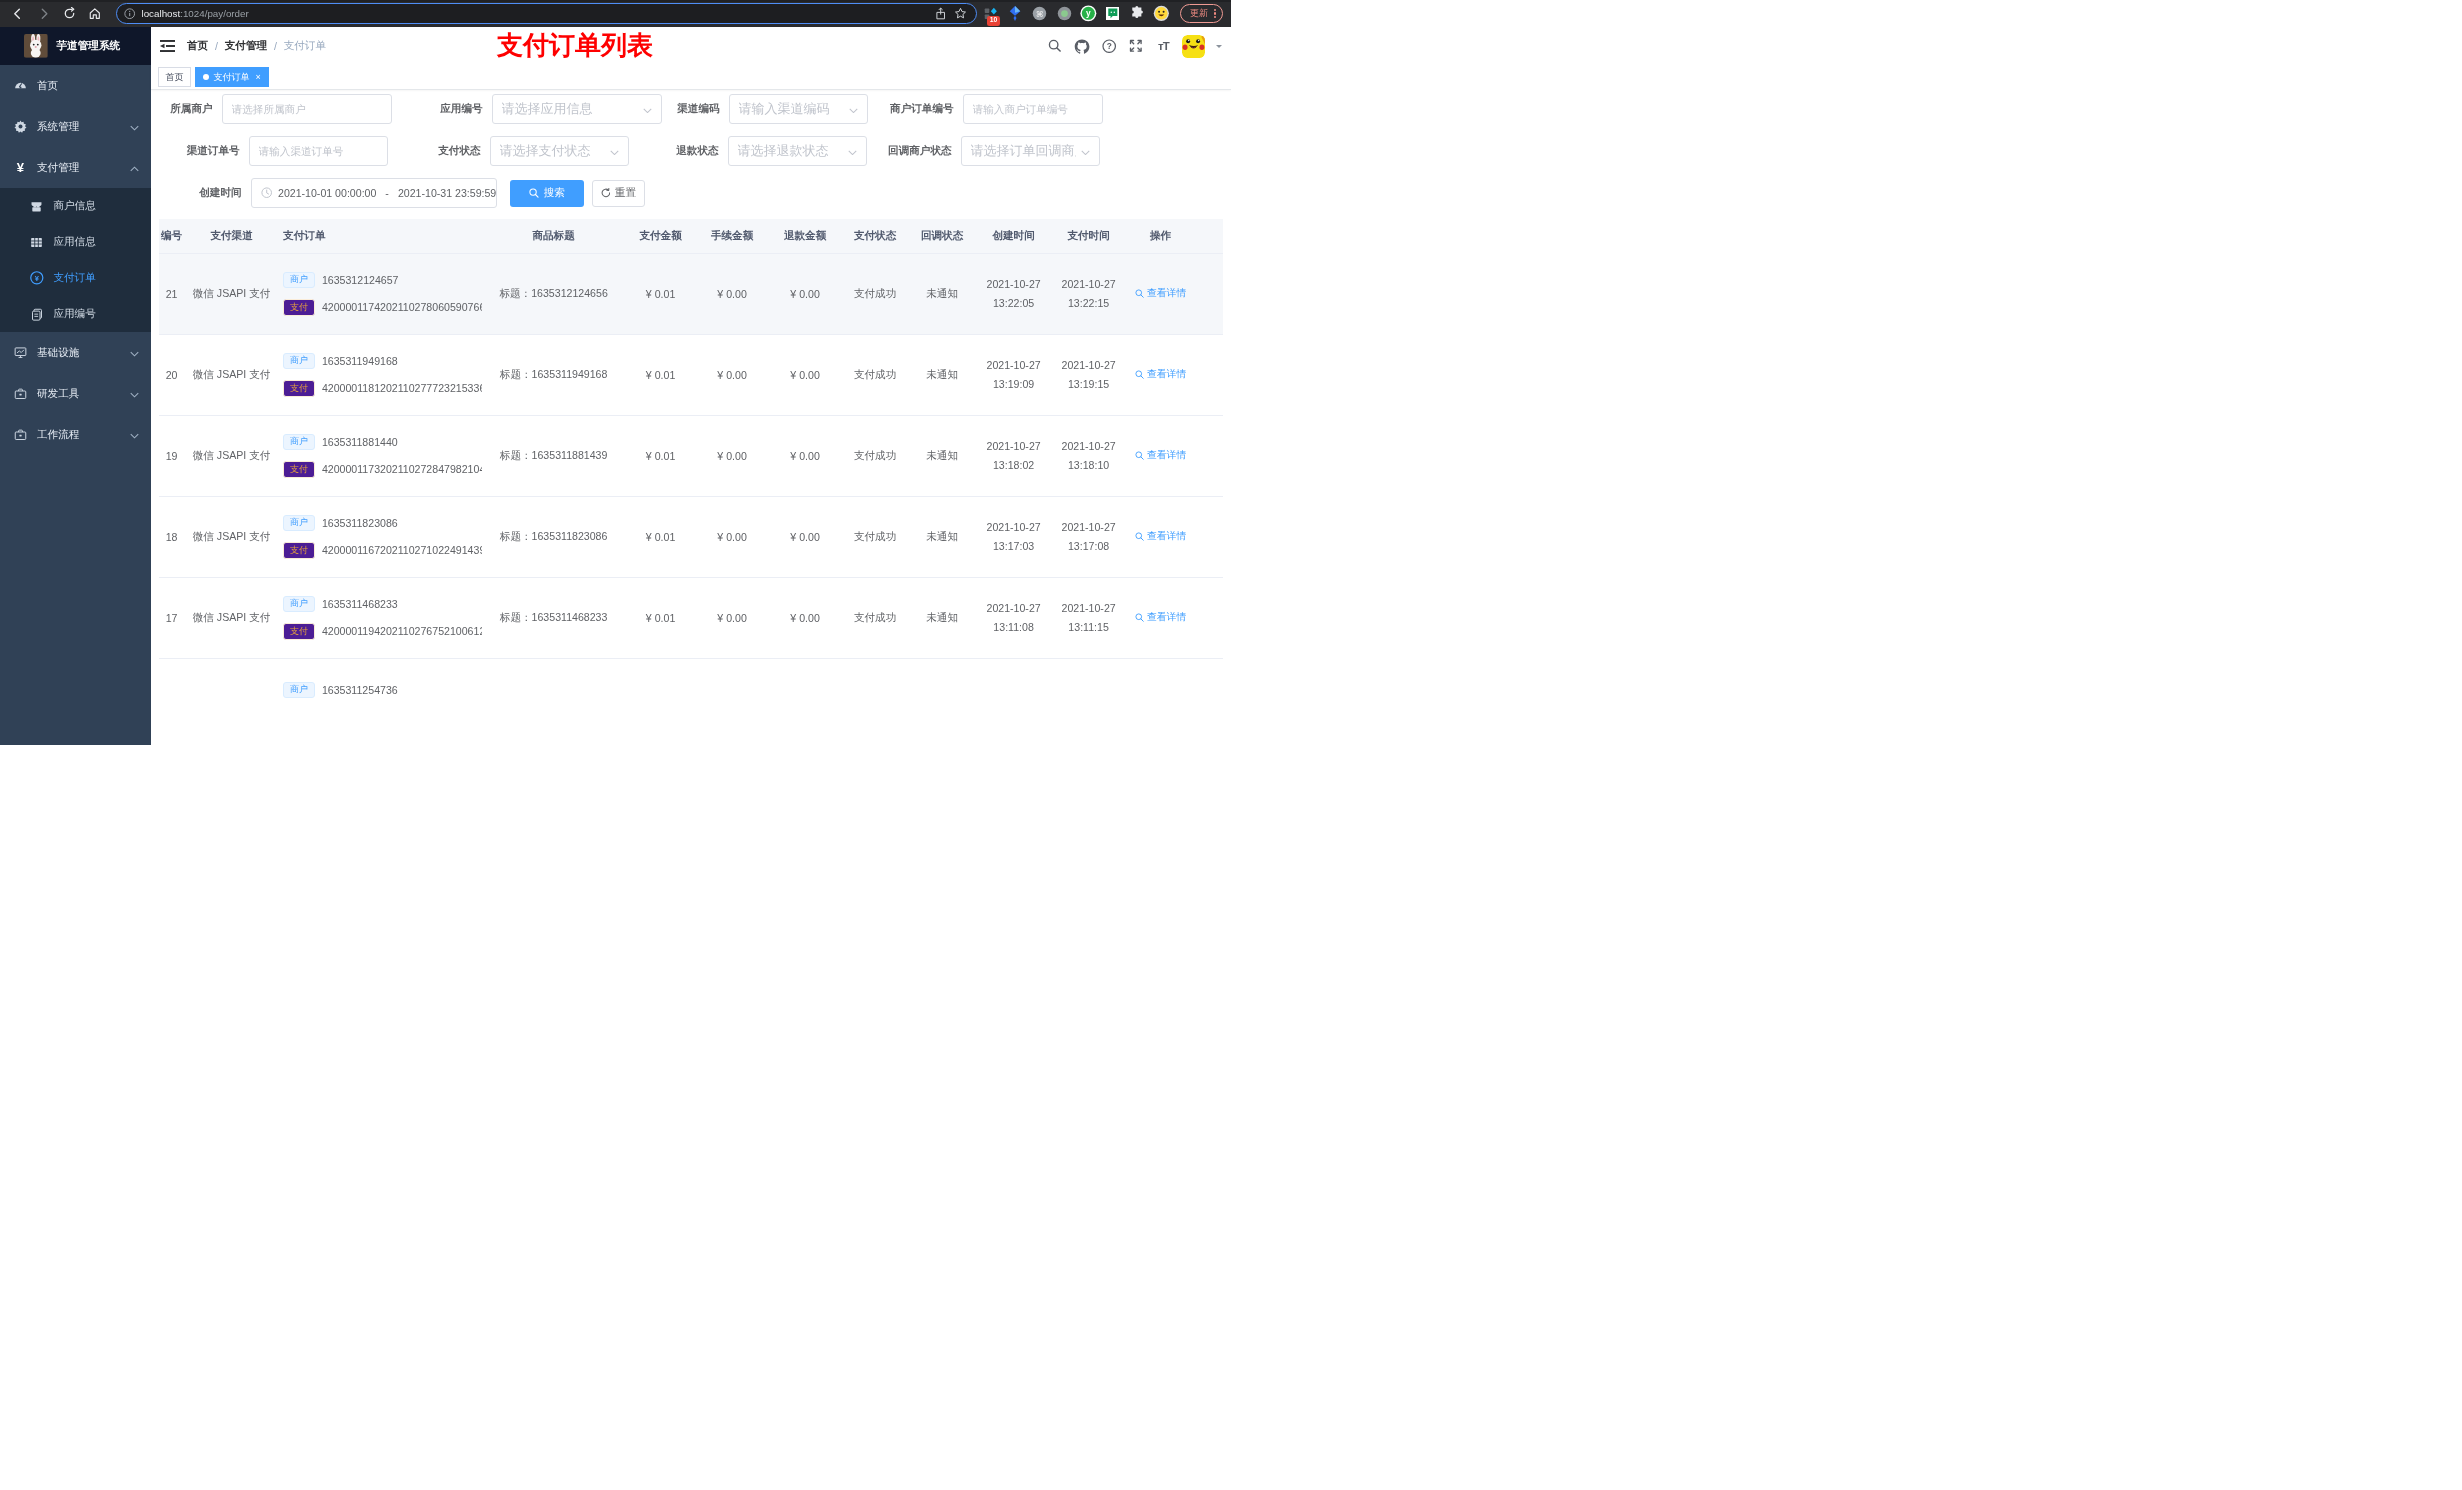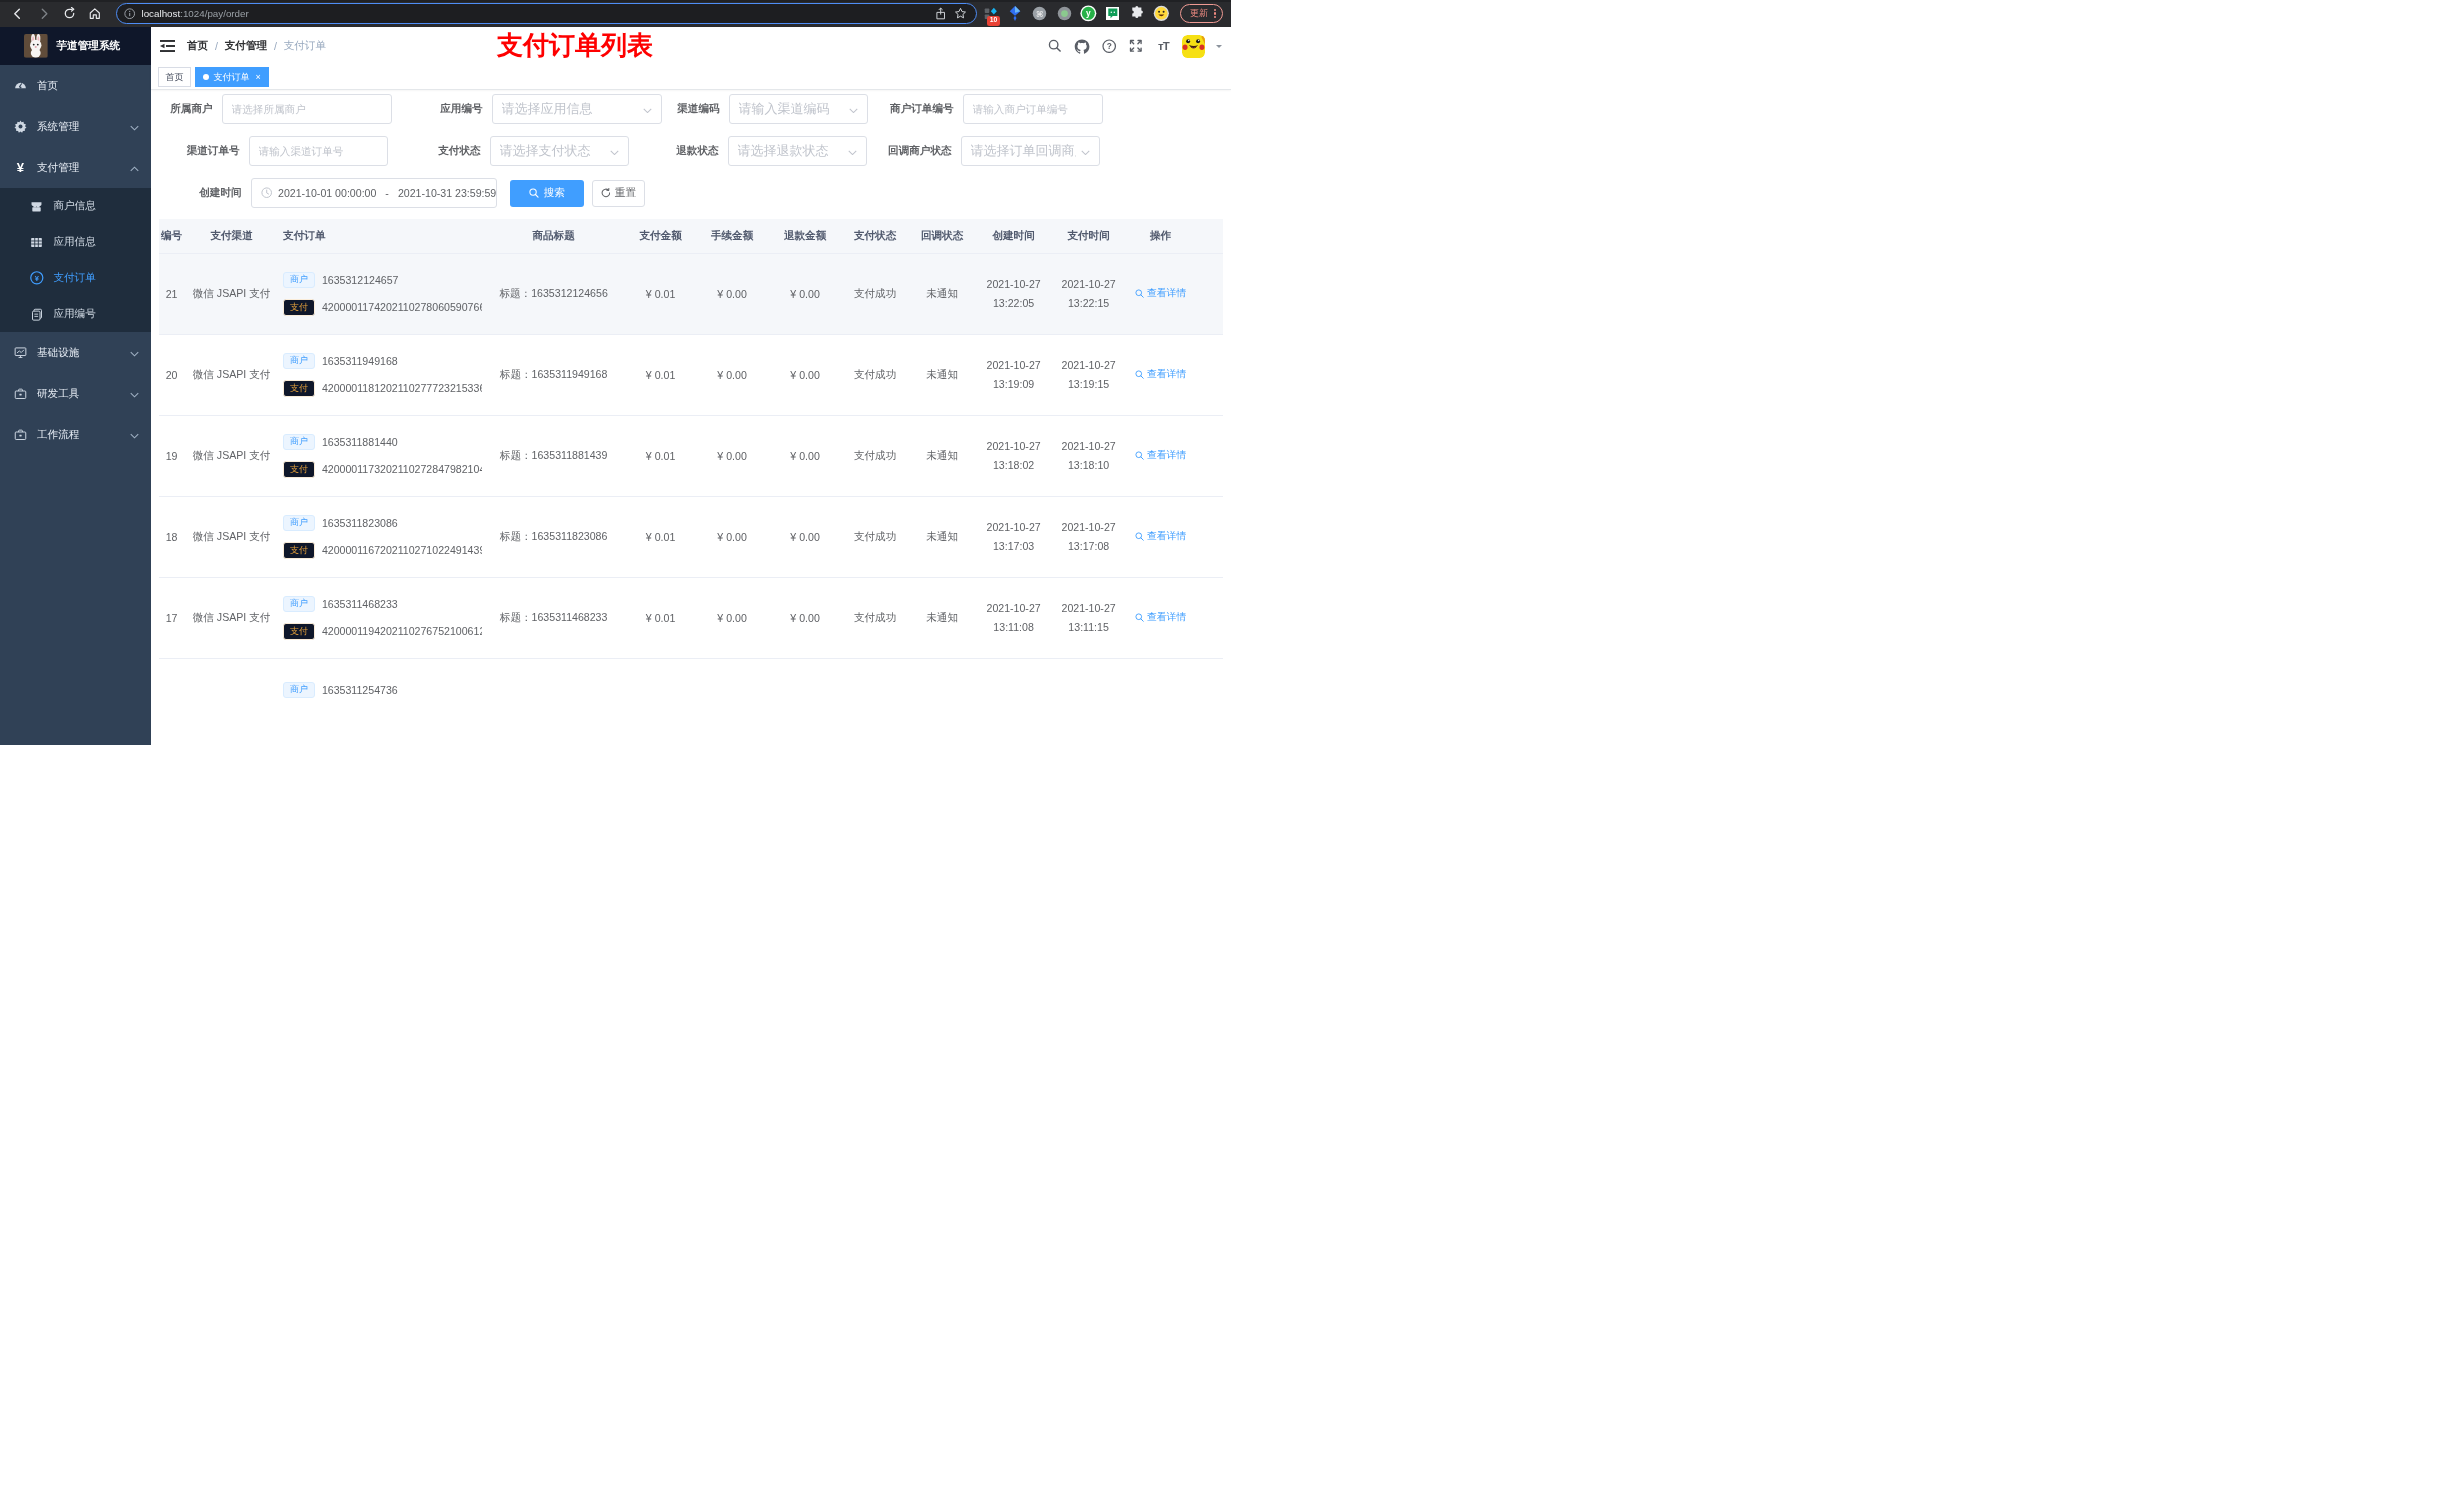--- a/index.html
+++ b/index.html
@@ -89,21 +89,21 @@
   .t-row.hover { background:#f5f7fa; }
   .t-head { border-bottom:0.8px solid #ebeef5; }
   .c { flex:none; text-align:center; padding:0 1.5px; overflow:hidden; white-space:nowrap; }
   .c-id{width:26px;} .c-ch{width:94px;} .c-or{width:203px;text-align:left;padding-left:4.5px;}
   .c-ti{width:144px;} .c-pa{width:70px;} .c-fe{width:73px;} .c-re{width:73px;}
   .c-ps{width:67px;} .c-ns{width:67px;} .c-ct{width:76px;} .c-pt{width:74px;} .c-op{width:70px;}
   .order-lines { display:flex; flex-direction:column; gap:10.6px; }
   .order-line { display:flex; align-items:center; gap:6.8px; }
   .eltag { height:16.7px; display:flex; align-items:center; padding:0 6px; font-size:9px; border-radius:3px; flex:none; }
   .tag-blue { background:#ecf5ff; border:0.8px solid #d9ecff; color:#409EFF; }
-  .tag-warn { background:#0f172a; border:0.8px solid #faecd8; color:#E6A23C; }
+  .tag-warn { background:#4c1d95; border:0.8px solid #faecd8; color:#E6A23C; }
   .two-line { line-height:1.75; white-space:normal; }
   .op-link { color:#409EFF; font-size:9.8px; display:inline-flex; align-items:center; gap:3px; cursor:pointer; }
   .partial-row { height:45px; overflow:hidden; }
   .partial-row .t-row { border-bottom:none; align-items:flex-start; padding-top:23px; height:45px; }
 </style>
 </head>
 <body>
 
 <div class="browser">
   <div class="nav-ic">

